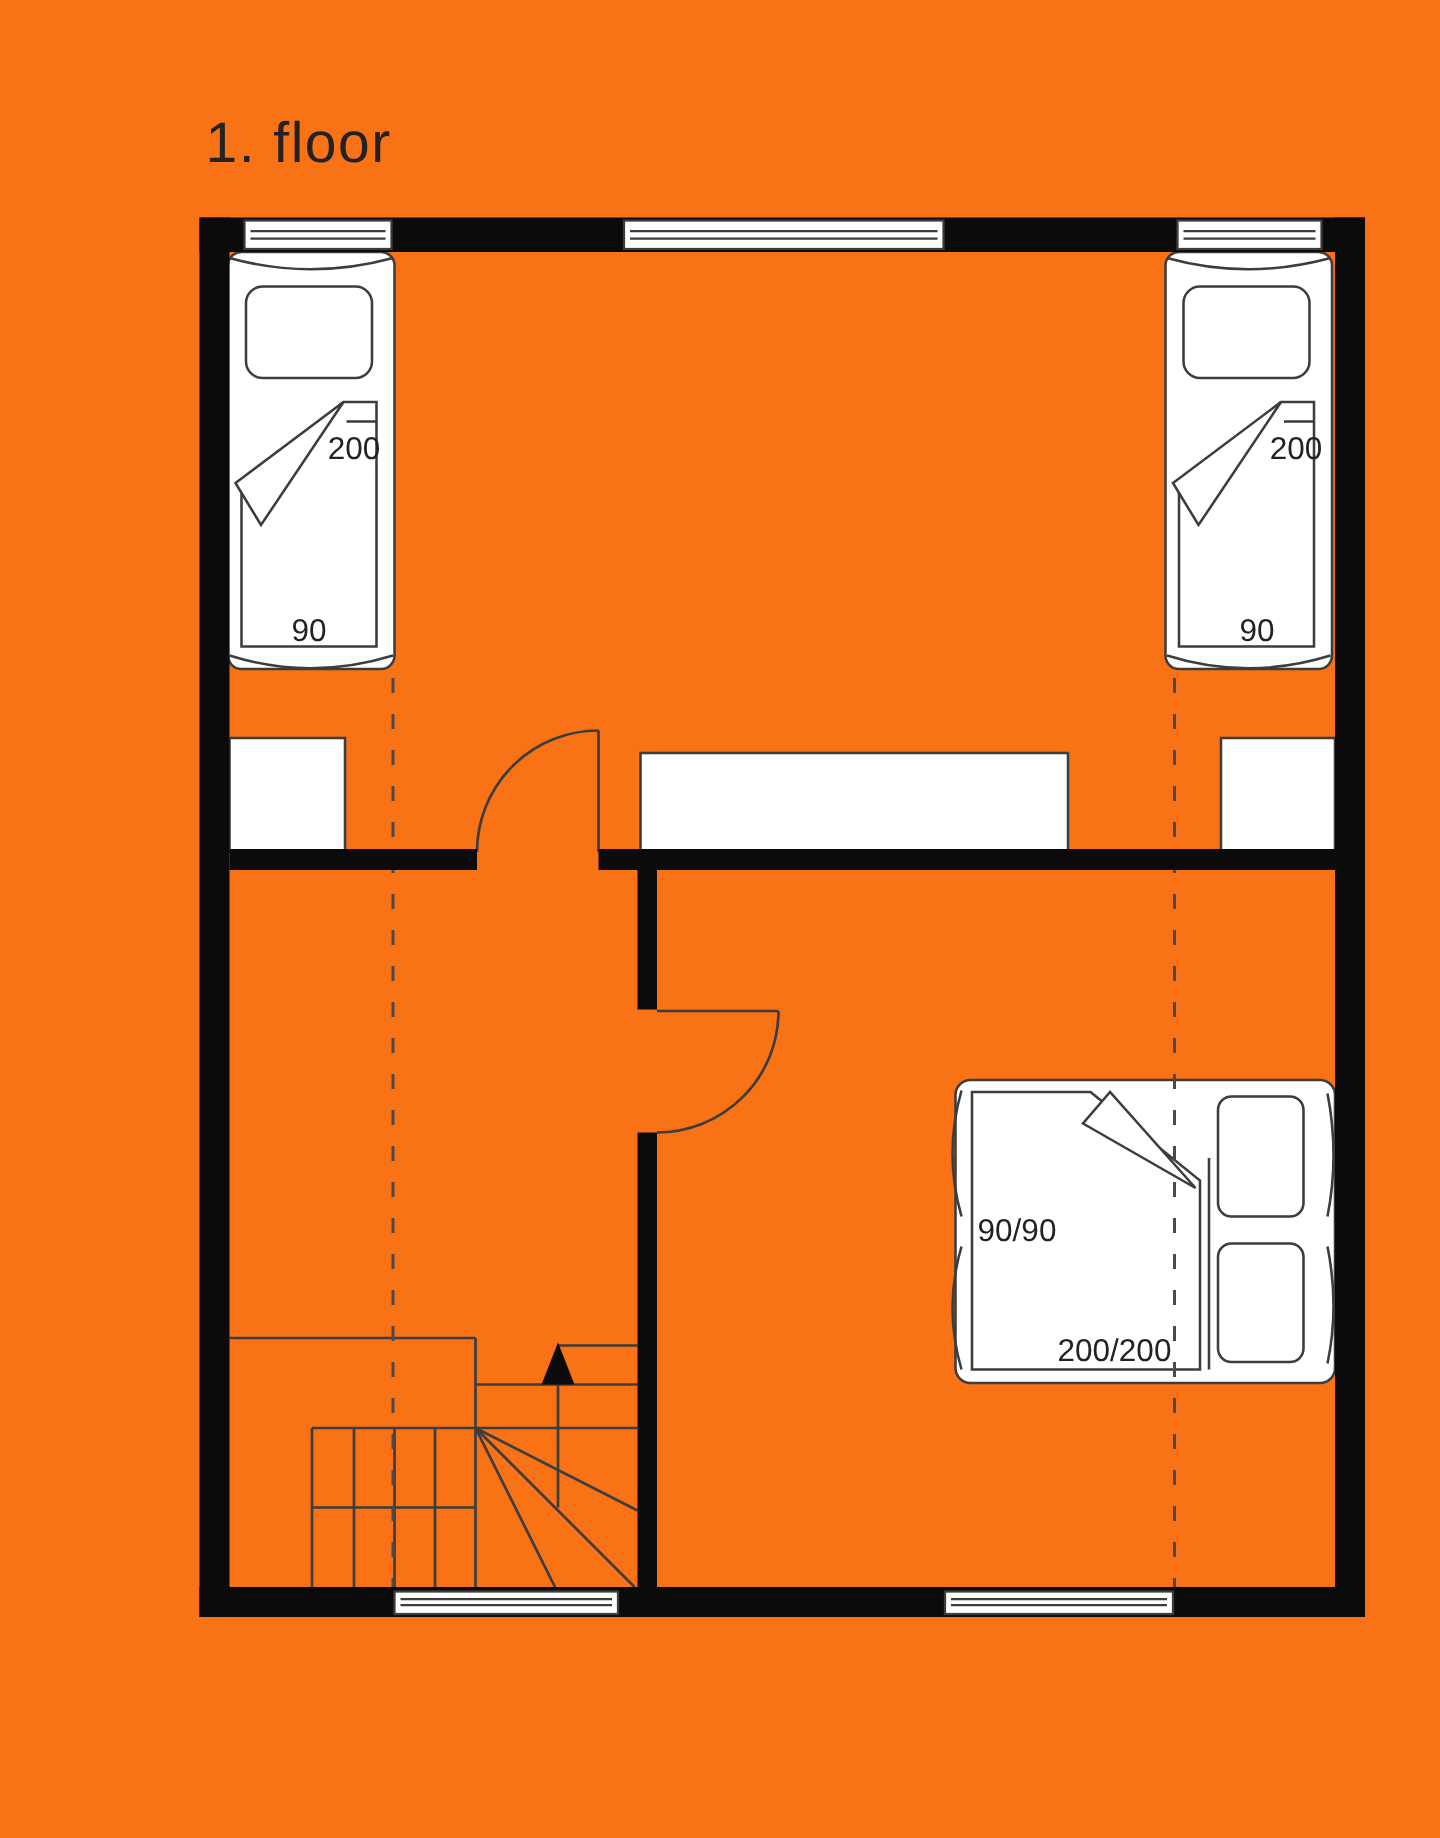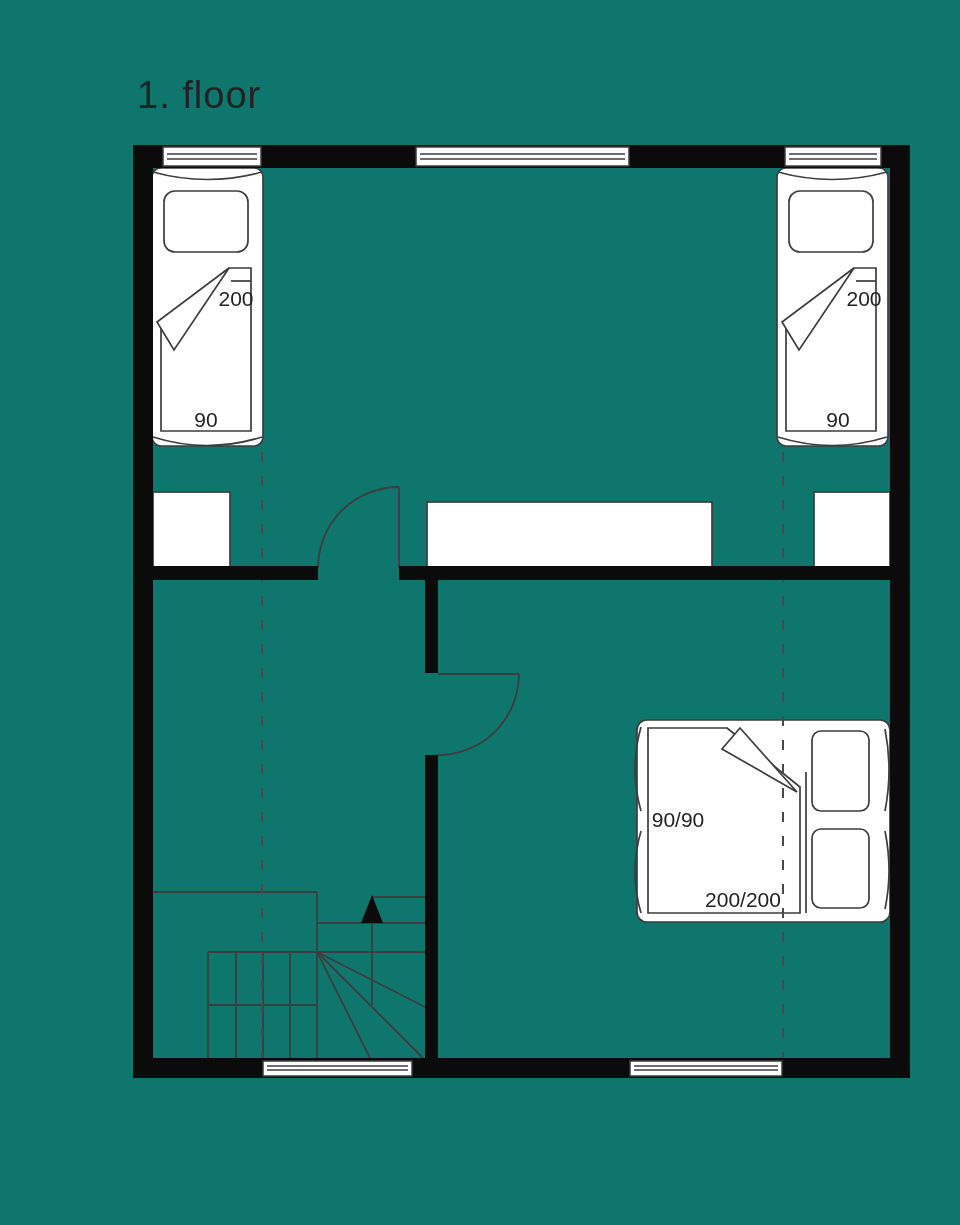--- a/index.html
+++ b/index.html
@@ -5,21 +5,21 @@
   html, body {
     margin: 0;
     padding: 0;
     background: #fbfbfb;
     font-family: "Liberation Sans", sans-serif;
   }
   .page {
     position: relative;
     width: 960px;
     height: 1225px;
-    background: #0f766e;
+    background: #f97316;
     overflow: hidden;
   }
   svg { display: block; }
   text {
     font-family: "Liberation Sans", sans-serif;
   }
   .title-text {
     font-size: 38px;
     letter-spacing: 1px;
   }

